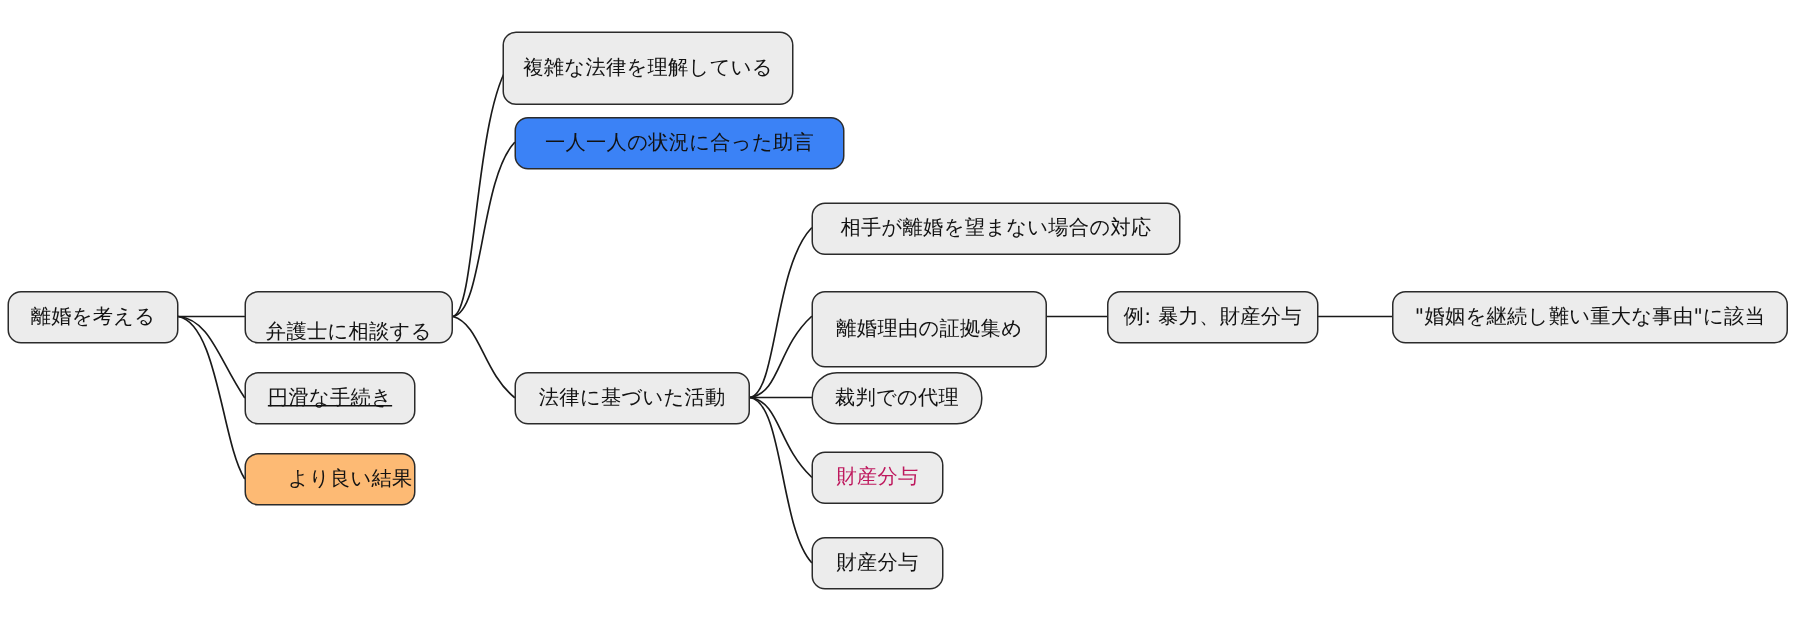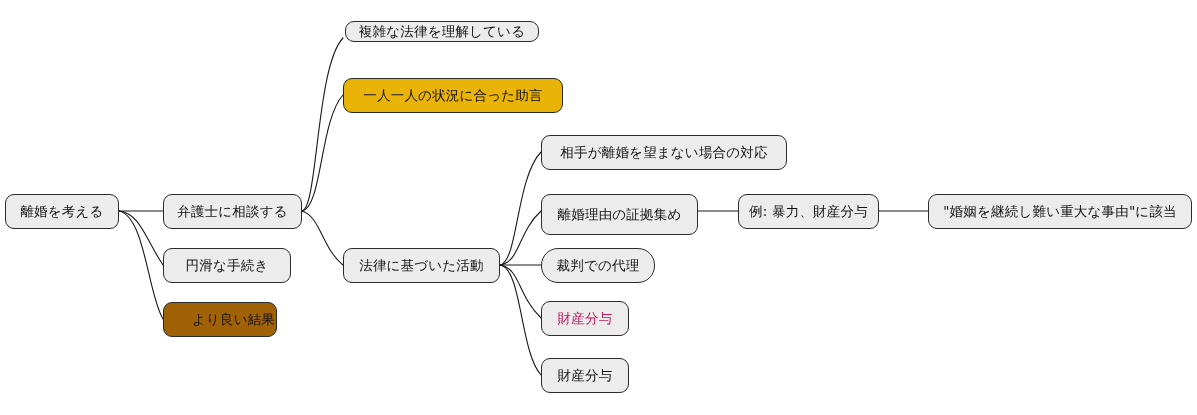--- a/index.html
+++ b/index.html
@@ -68,42 +68,42 @@
       <path class="edge" d="M 500 265 L 541 265" stroke="#1a1a1a"></path>
       <path class="edge" d="M 500 265 C 520 268 518 296 541 318" stroke="#1a1a1a"></path>
       <path class="edge" d="M 500 265 C 522 268 520 352 541 375" stroke="#1a1a1a"></path>
       <path class="edge" d="M 698 211 L 738 211" stroke="#1a1a1a"></path>
       <path class="edge" d="M 879 211 L 928 211" stroke="#1a1a1a"></path>
     </svg>
   <div id="node-layer">
       <div class="node" style="left: 5px; top: 194px; width: 114px; height: 35px; background: rgb(236, 236, 236); border-color: rgb(43, 43, 43); color: rgb(18, 18, 18);">
         <span class="node-label">離婚を考える</span>
       </div>
-      <div class="node" style="left: 163px; top: 194px; width: 139px; height: 35px; background: rgb(236, 236, 236); border-color: rgb(43, 43, 43); color: rgb(18, 18, 18);">
+      <div class="node" style="left: 163px; top: 194px; width: 139px; height: 35px; background: rgb(236, 236, 236); border-color: rgb(43, 43, 43); color: rgb(18, 18, 18); align-items: flex-end;">
         <span class="node-label">弁護士に相談する</span>
       </div>
-      <div class="node" style="left: 163px; top: 248px; width: 128px; height: 35px; background: rgb(236, 236, 236); border-color: rgb(43, 43, 43); color: rgb(18, 18, 18);">
+      <div class="node" style="left: 163px; top: 248px; width: 114px; height: 35px; background: rgb(236, 236, 236); border-color: rgb(43, 43, 43); color: rgb(18, 18, 18); text-decoration: underline;">
         <span class="node-label">円滑な手続き</span>
       </div>
-      <div class="node" style="left: 163px; top: 302px; width: 114px; height: 35px; background: #a16207; border-color: rgb(43, 43, 43); color: rgb(18, 18, 18); padding-left: 27px;">
+      <div class="node" style="left: 163px; top: 302px; width: 114px; height: 35px; background: #fdba74; border-color: rgb(43, 43, 43); color: rgb(18, 18, 18); padding-left: 27px;">
         <span class="node-label">より良い結果</span>
       </div>
-      <div class="node" style="left: 345px; top: 21px; width: 194px; height: 21px; background: rgb(236, 236, 236); border-color: rgb(43, 43, 43); color: rgb(18, 18, 18);">
+      <div class="node" style="left: 335px; top: 21px; width: 194px; height: 49px; background: rgb(236, 236, 236); border-color: rgb(43, 43, 43); color: rgb(18, 18, 18);">
         <span class="node-label">複雑な法律を理解している</span>
       </div>
-      <div class="node" style="left: 343px; top: 78px; width: 220px; height: 35px; background: #eab308; border-color: rgb(43, 43, 43); color: rgb(18, 18, 18);">
+      <div class="node" style="left: 343px; top: 78px; width: 220px; height: 35px; background: #3b82f6; border-color: rgb(43, 43, 43); color: rgb(18, 18, 18);">
         <span class="node-label">一人一人の状況に合った助言</span>
       </div>
       <div class="node" style="left: 343px; top: 248px; width: 157px; height: 35px; background: rgb(236, 236, 236); border-color: rgb(43, 43, 43); color: rgb(18, 18, 18);">
         <span class="node-label">法律に基づいた活動</span>
       </div>
       <div class="node" style="left: 541px; top: 135px; width: 246px; height: 35px; background: rgb(236, 236, 236); border-color: rgb(43, 43, 43); color: rgb(18, 18, 18);">
         <span class="node-label">相手が離婚を望まない場合の対応</span>
       </div>
-      <div class="node" style="left: 541px; top: 194px; width: 157px; height: 41px; background: rgb(236, 236, 236); border-color: rgb(43, 43, 43); color: rgb(18, 18, 18);">
+      <div class="node" style="left: 541px; top: 194px; width: 157px; height: 51px; background: rgb(236, 236, 236); border-color: rgb(43, 43, 43); color: rgb(18, 18, 18);">
         <span class="node-label">離婚理由の証拠集め</span>
       </div>
       <div class="node" style="left: 541px; top: 248px; width: 114px; height: 35px; background: rgb(236, 236, 236); border-color: rgb(43, 43, 43); color: rgb(18, 18, 18); border-radius: 17px;">
         <span class="node-label">裁判での代理</span>
       </div>
       <div class="node" style="left: 541px; top: 301px; width: 88px; height: 35px; background: rgb(236, 236, 236); border-color: rgb(43, 43, 43); color: #be185d;">
         <span class="node-label">財産分与</span>
       </div>
       <div class="node" style="left: 541px; top: 358px; width: 88px; height: 35px; background: rgb(236, 236, 236); border-color: rgb(43, 43, 43); color: rgb(18, 18, 18);">
         <span class="node-label">財産分与</span>

